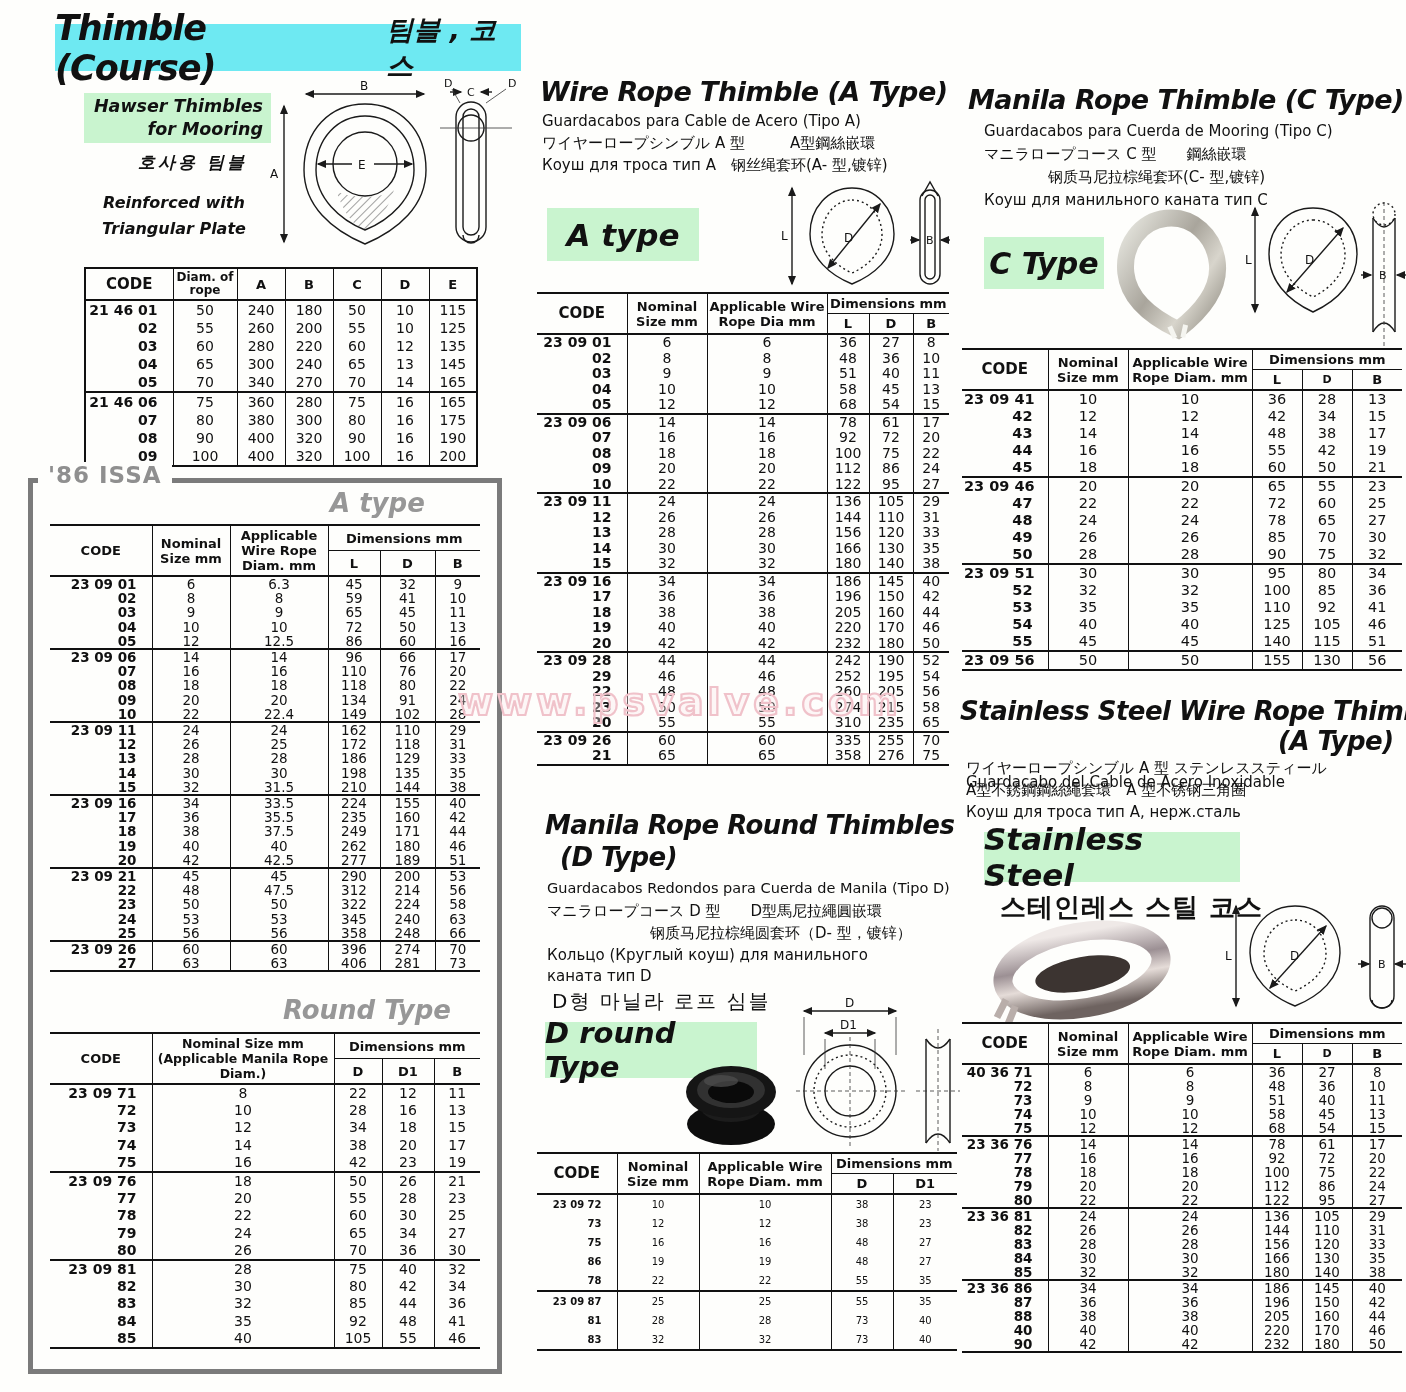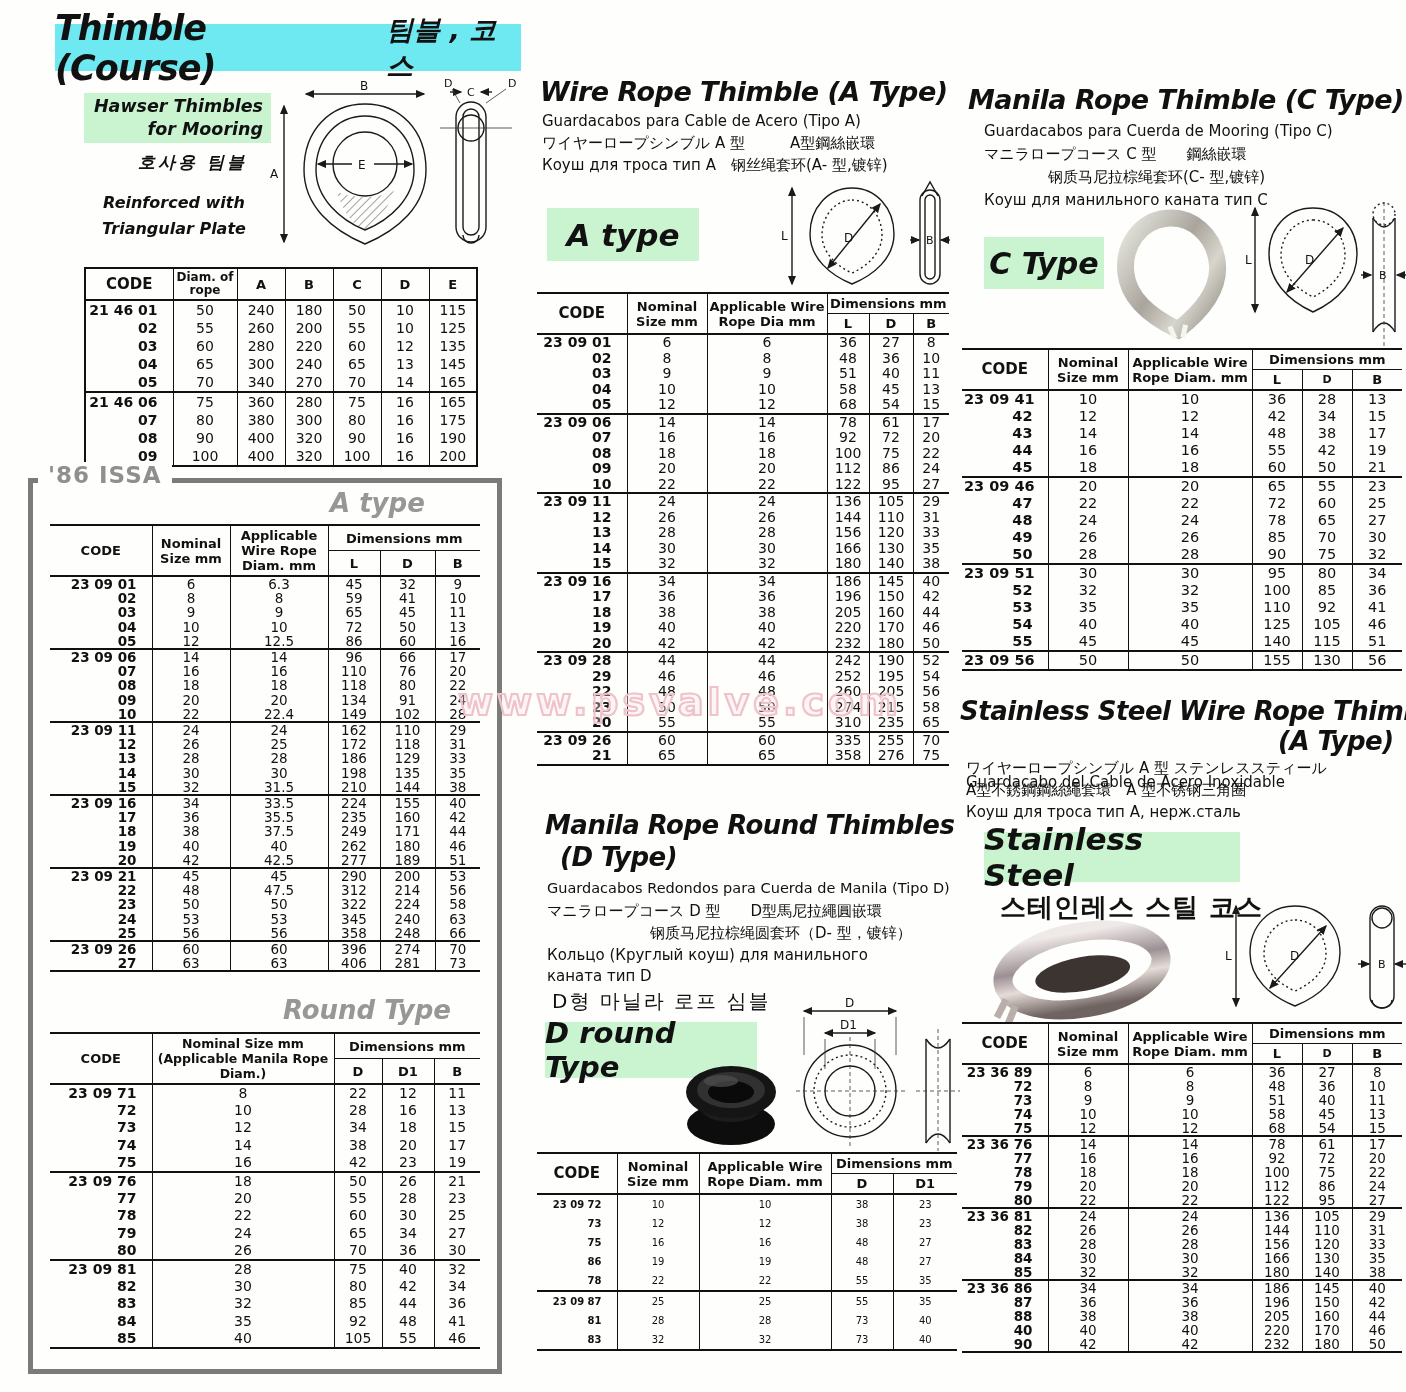--- a/index.html
+++ b/index.html
@@ -1264,21 +1264,21 @@
         <th colspan="3" class="bl dims">Dimensions mm</th>
       </tr>
       <tr>
         <th class="bl">L</th>
         <th class="bl" style="font-size:11px">D</th>
         <th class="bl">B</th>
       </tr>
     </thead>
     <tbody>
         <tr class="gs">
-          <td class="code">23 36 89</td>
+          <td class="code">40 36 71</td>
           <td class="num">6</td>
           <td class="num">6</td>
           <td class="num">36</td>
           <td class="num">27</td>
           <td class="num">8</td>
         </tr>
         <tr>
           <td class="code">72</td>
           <td class="num">8</td>
           <td class="num">8</td>

